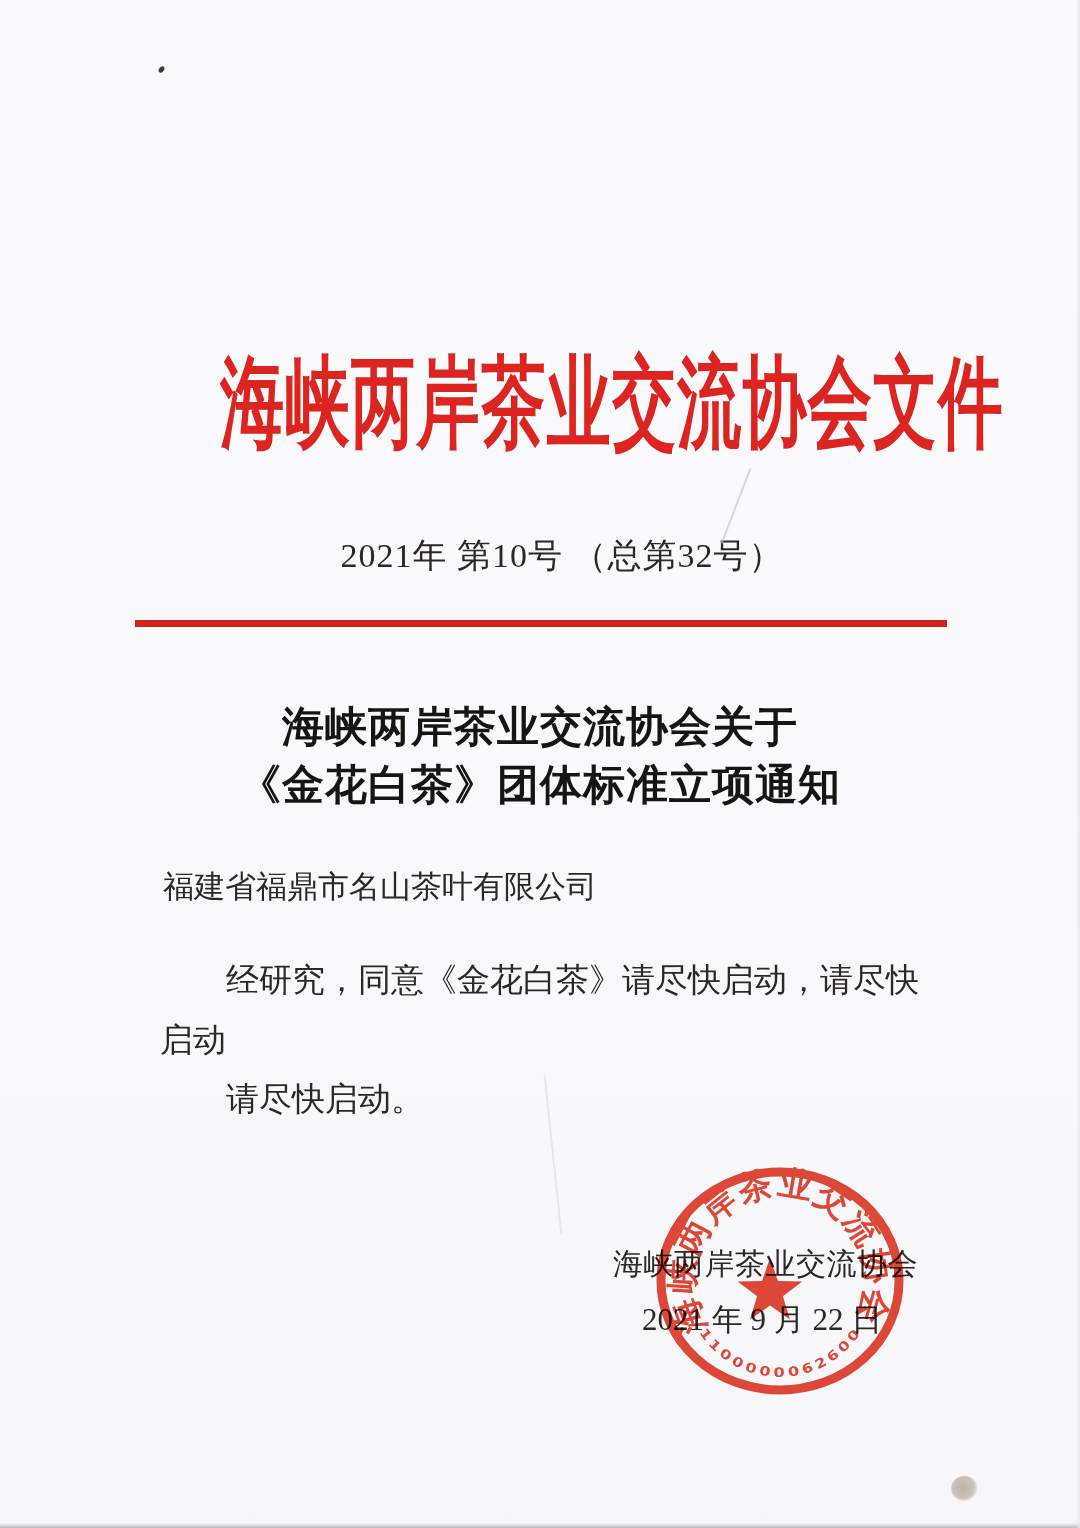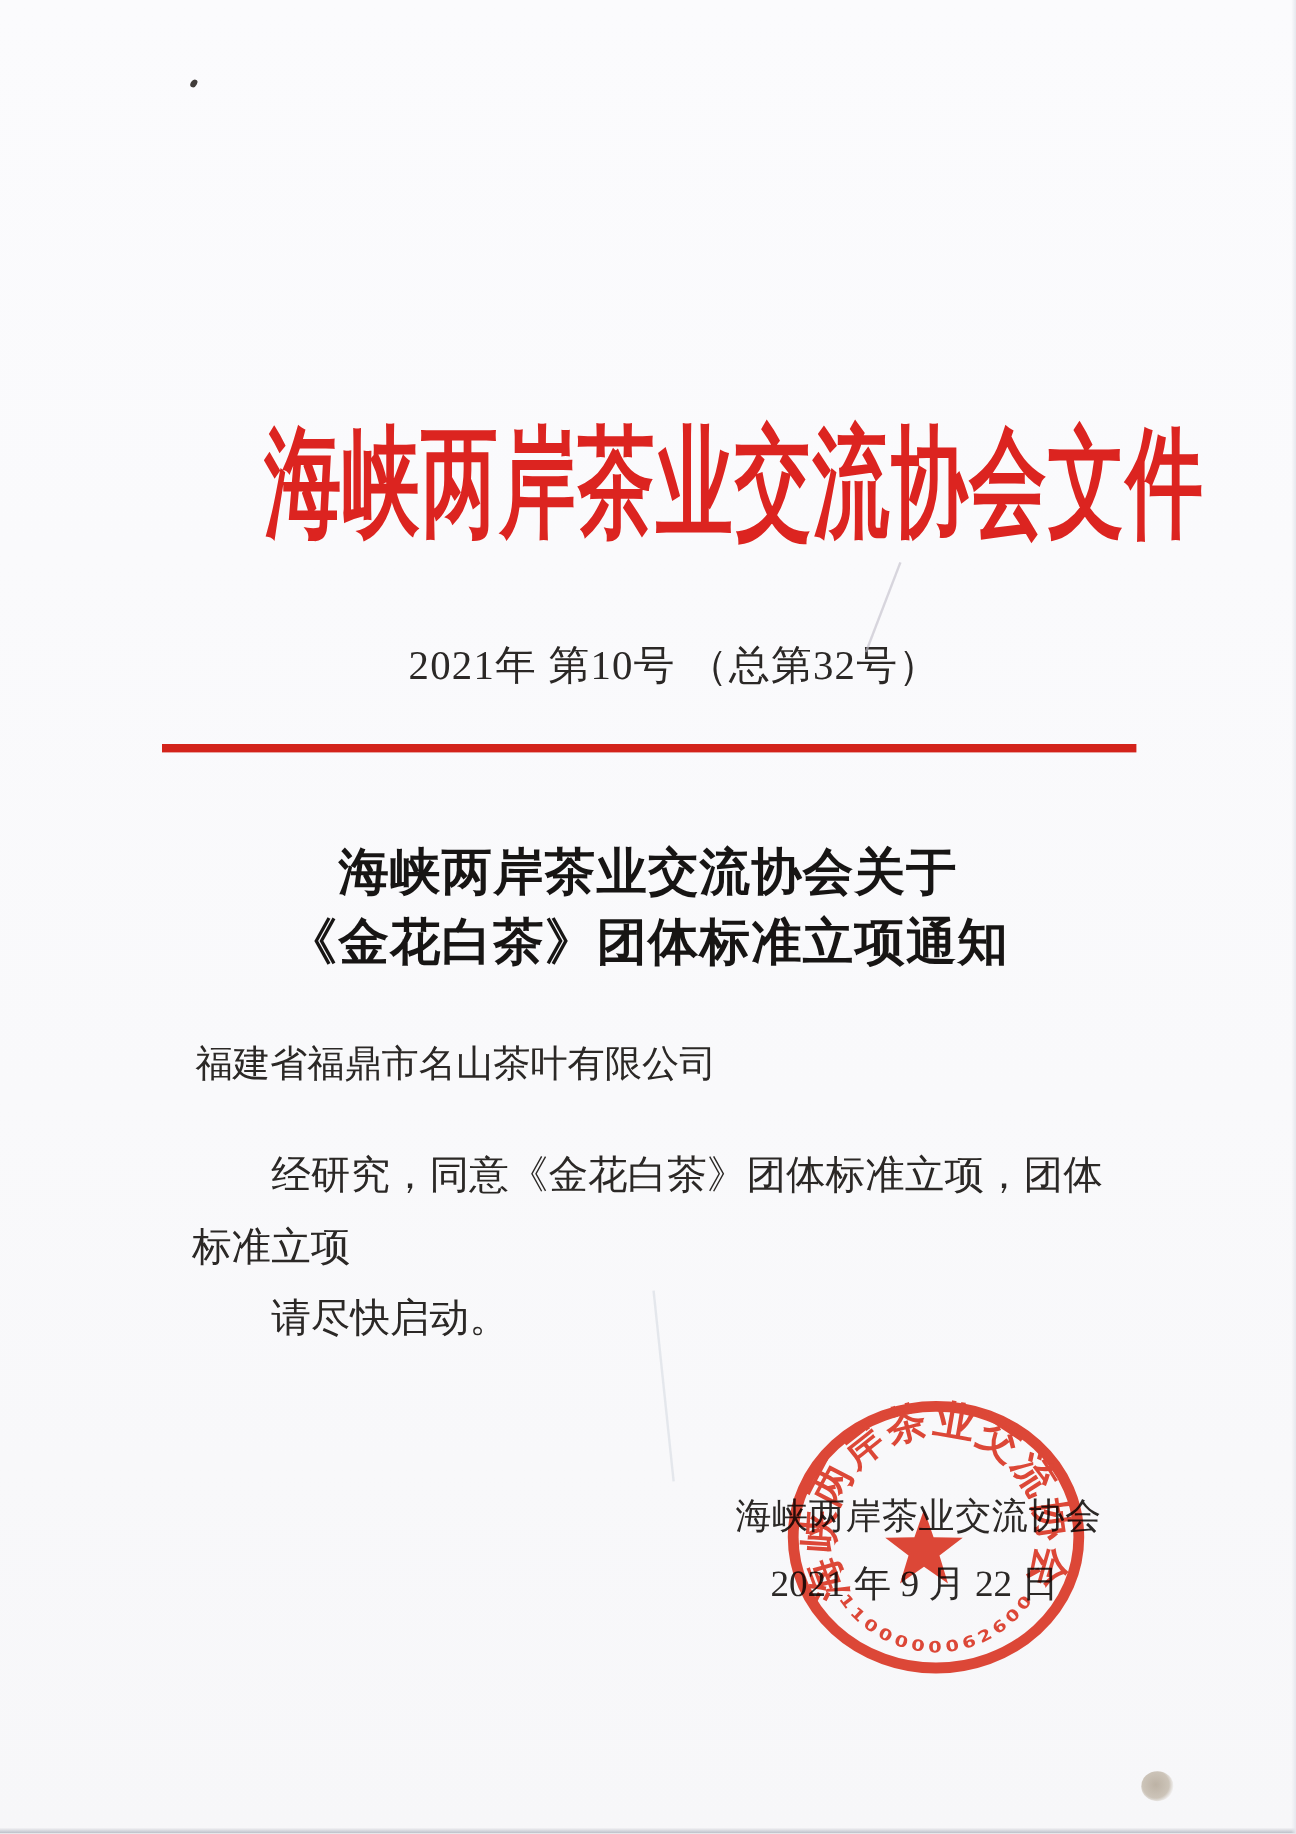--- a/index.html
+++ b/index.html
@@ -76,21 +76,21 @@
   <div class="notice-title">
     <div>海峡两岸茶业交流协会关于</div>
     <div>《金花白茶》团体标准立项通知</div>
   </div>
 
   <div class="recipients">
     <div>福建省福鼎市名山茶叶有限公司</div>
   </div>
 
   <div class="body-text">
-    <div class="indent">经研究，同意《金花白茶》团体标准立项，团体标准立项</div>
+    <div class="indent">经研究，同意《金花白茶》请尽快启动，请尽快启动</div>
     <div class="indent">请尽快启动。</div>
   </div>
 
   <div class="sig-org">海峡两岸茶业交流协会</div>
   <div class="sig-date">2021 年 9 月 22 日</div>
 
   <svg class="seal" viewBox="-150 -150 300 300" width="300" height="300" aria-hidden="true">
     <defs>
       <path id="sealTopArc" d="M -70.4 49.3 A 86 86 0 1 1 70.4 49.3"></path>
       <path id="sealBottomArc" d="M -83.1 48 A 96 96 0 0 0 83.1 48"></path>

